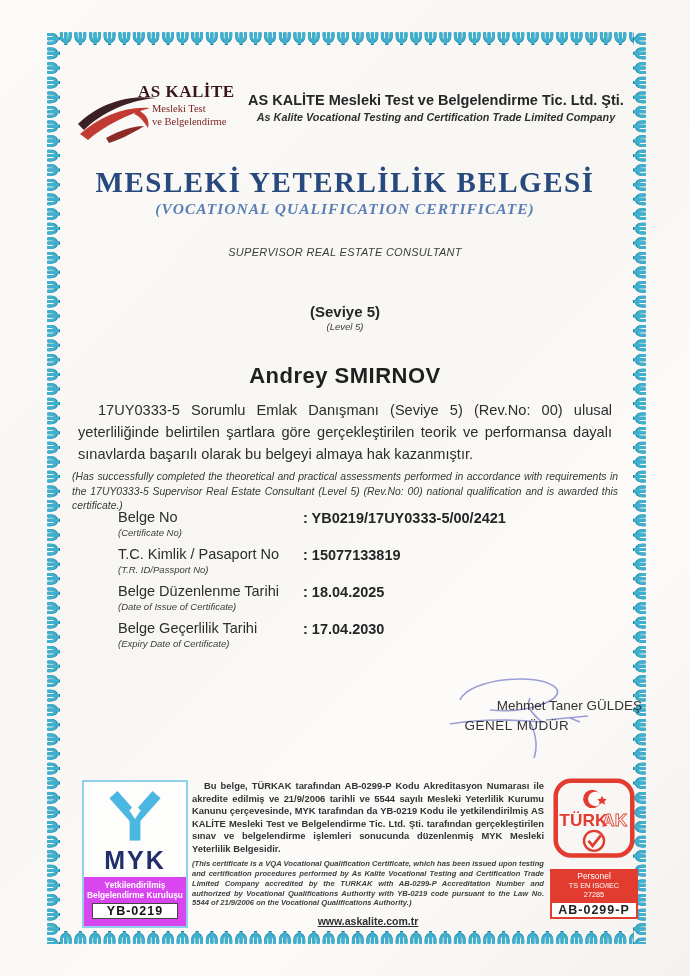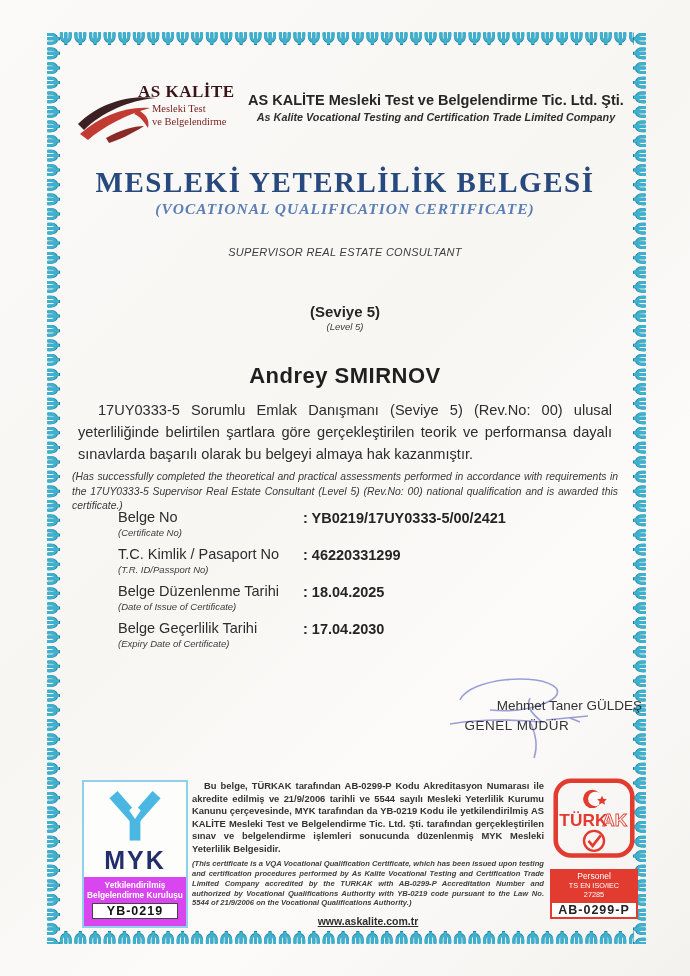--- a/index.html
+++ b/index.html
@@ -142,21 +142,21 @@
         <div class="f-label">Belge No</div>
         <div class="f-label-en">(Certificate No)</div>
       </div>
       <div class="f-value">:  YB0219/17UY0333-5/00/2421</div>
     </div>
     <div class="field-row">
       <div>
         <div class="f-label">T.C. Kimlik / Pasaport No</div>
         <div class="f-label-en">(T.R. ID/Passport No)</div>
       </div>
-      <div class="f-value">:  46220331299</div>
+      <div class="f-value">:  15077133819</div>
     </div>
     <div class="field-row">
       <div>
         <div class="f-label">Belge Düzenlenme Tarihi</div>
         <div class="f-label-en">(Date of Issue of Certificate)</div>
       </div>
       <div class="f-value">:  18.04.2025</div>
     </div>
     <div class="field-row">
       <div>

